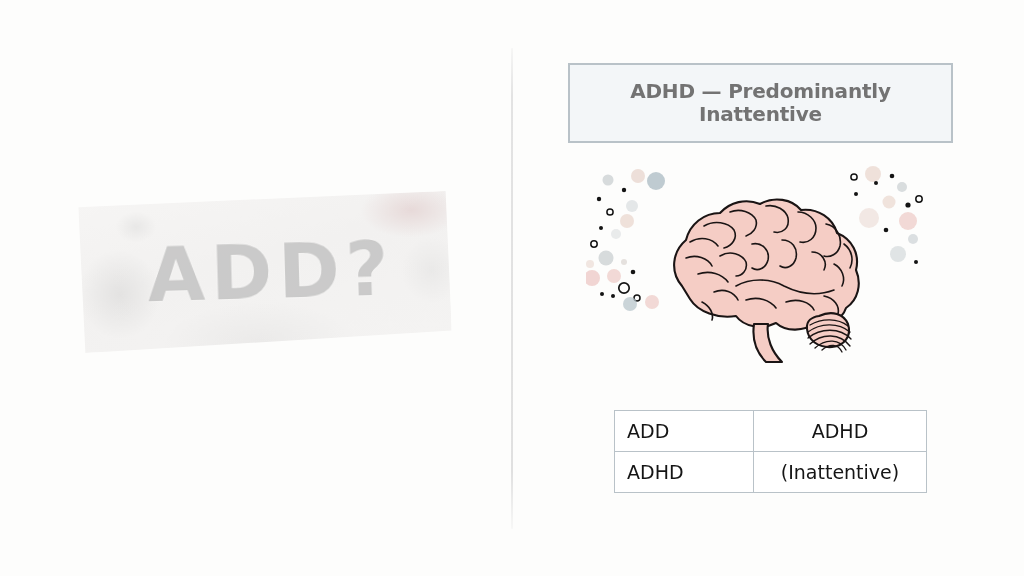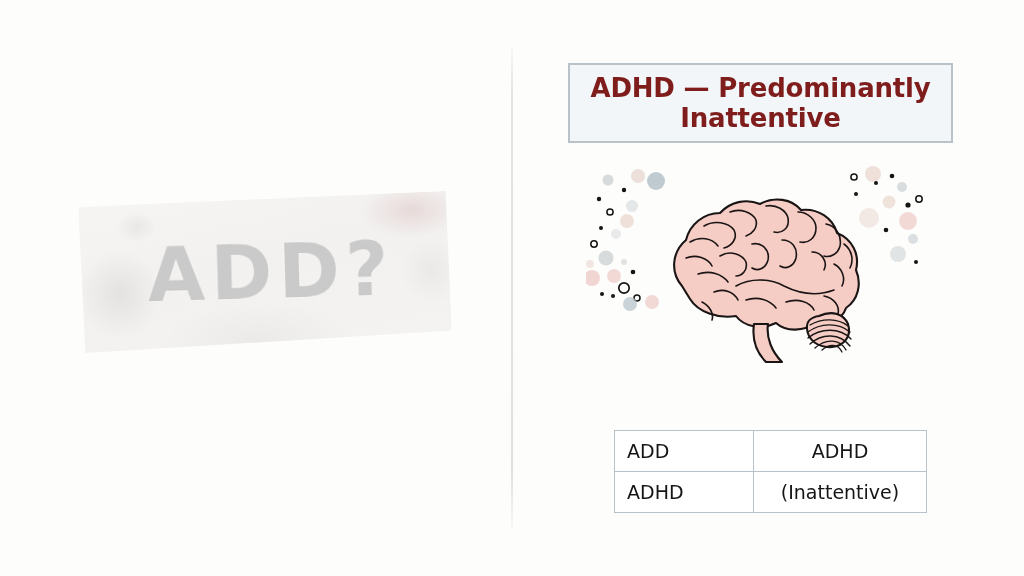--- a/index.html
+++ b/index.html
@@ -101,24 +101,24 @@
     height: 80px;
     box-sizing: border-box;
     border: 2px solid #b9c2c8;
     background: #f3f6f8;
     display: flex;
     align-items: center;
     justify-content: center;
   }
   #title-text {
     font-family: "DejaVu Sans", sans-serif;
-    font-size: 26px;
+    font-size: 20px;
     font-weight: 700;
     line-height: 1.16;
-    color: #7f1d1d;
+    color: #737373;
     text-align: center;
     letter-spacing: -0.2px;
     padding: 0 10px;
   }
 
   
   #brain-figure {
     position: absolute;
     left: 74px;
     top: 166px;
@@ -128,21 +128,20 @@
   #brain-figure svg { display: block; }
 
   
   #compare-table {
     position: absolute;
     left: 102px;
     top: 410px;
     width: 262px;
     border-collapse: collapse;
     table-layout: fixed;
-    margin-top: 20px;
   }
   #compare-table td {
     border: 1px solid #b9c2c8;
     height: 40px;
     padding: 0 12px;
     font-family: "DejaVu Sans", sans-serif;
     font-size: 19px;
     color: #151515;
     background: #ffffff;
     white-space: nowrap;

